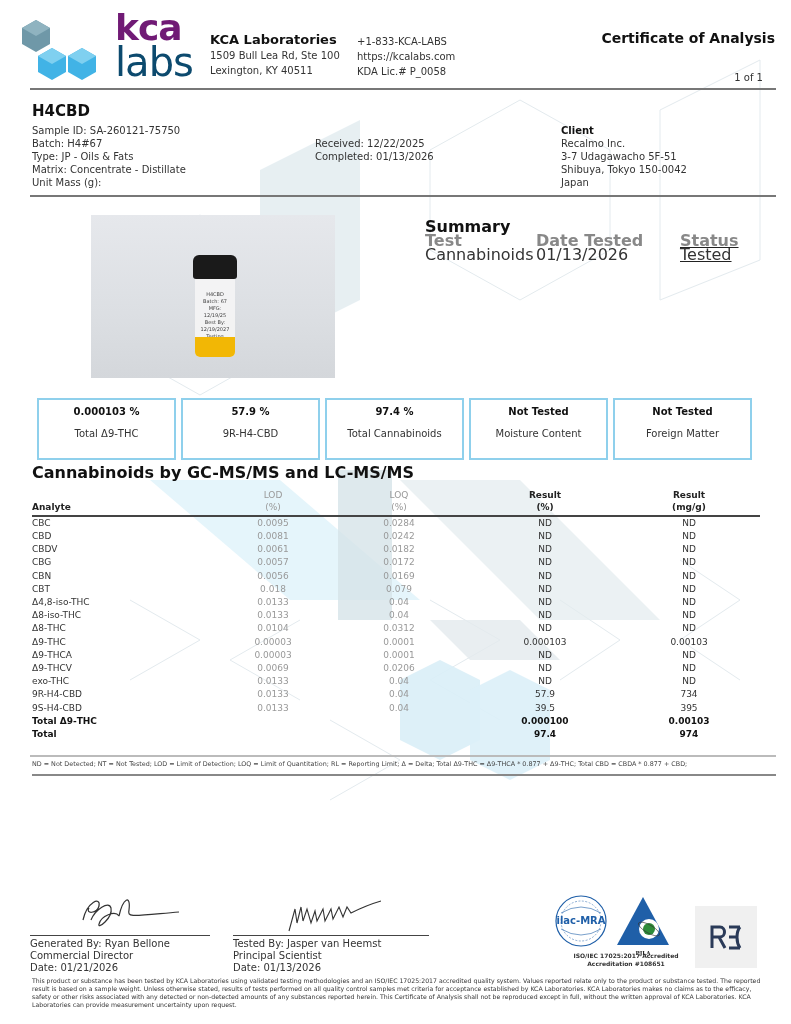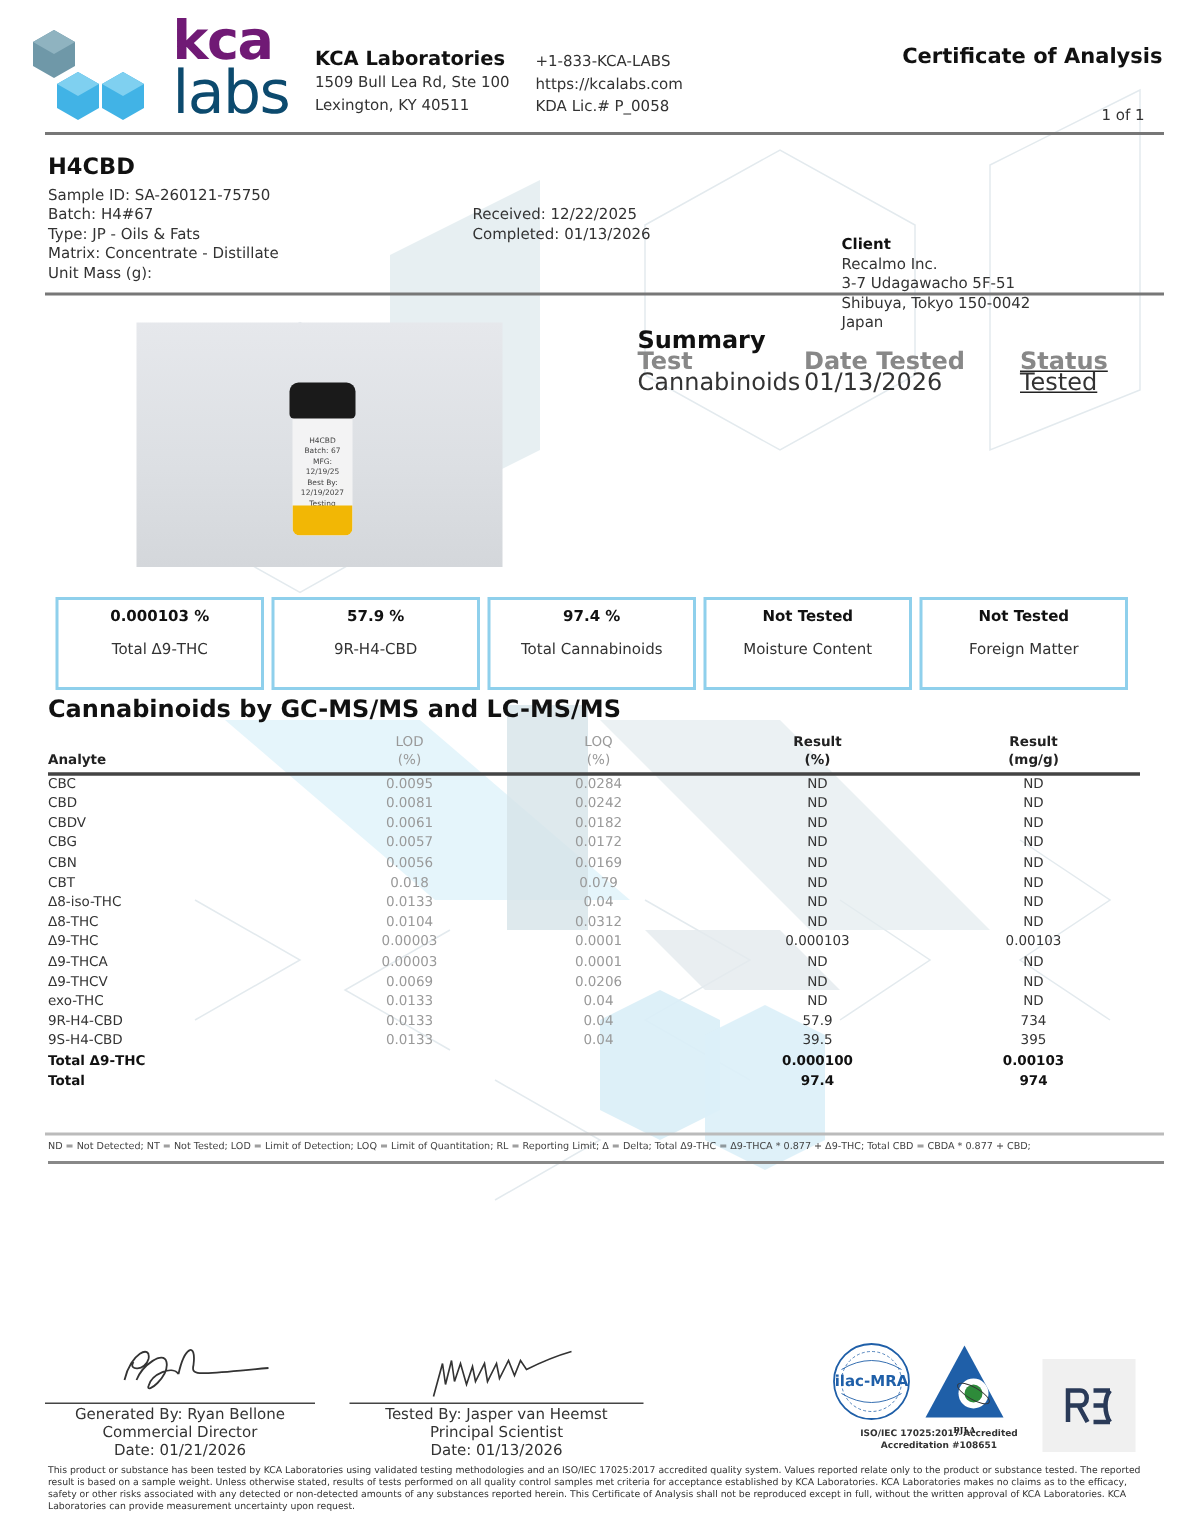--- a/index.html
+++ b/index.html
@@ -20,21 +20,21 @@
   .lab-name { font-size: 13px; font-weight: bold; color: #111; line-height: 16px; }
   .lab-contact { position: absolute; left: 357px; top: 34px; font-size: 10px; line-height: 15px; color: #333; }
   .coa-title { position: absolute; right: 16px; top: 30px; font-size: 14px; font-weight: bold; color: #111; }
   .page-count { position: absolute; right: 28px; top: 72px; font-size: 10px; color: #333; }
   .rule { position: absolute; left: 30px; width: 746px; height: 2px; background: #777; }
 
   
   .sample-name { position: absolute; left: 32px; top: 102px; font-size: 15px; font-weight: bold; color: #111; }
   .sample-meta { position: absolute; left: 32px; top: 124px; font-size: 10px; line-height: 13px; color: #333; }
   .dates-meta { position: absolute; left: 315px; top: 137px; font-size: 10px; line-height: 13px; color: #333; }
-  .client-meta { position: absolute; left: 561px; top: 124px; font-size: 10px; line-height: 13px; color: #333; margin-top: 33px; }
+  .client-meta { position: absolute; left: 561px; top: 124px; font-size: 10px; line-height: 13px; color: #333; }
   .client-meta .h { font-weight: bold; color: #111; }
 
   
   .photo { position: absolute; left: 91px; top: 215px; width: 244px; height: 163px; background: linear-gradient(180deg, #e6e8ec 0%, #dcdfe3 60%, #d4d7db 100%); overflow: hidden; }
   .vial { position: absolute; left: 102px; top: 40px; width: 44px; height: 104px; }
   .vial-cap { position: absolute; left: 0; top: 0; width: 44px; height: 24px; background: #1a1a1a; border-radius: 6px 6px 3px 3px; }
   .vial-body { position: absolute; left: 2px; top: 22px; width: 40px; height: 80px; background: rgba(245,245,245,0.9); border-radius: 2px 2px 5px 5px; overflow: hidden; }
   .vial-oil { position: absolute; left: 0; bottom: 0; width: 40px; height: 20px; background: #f2b705; }
   .vial-label { position: absolute; left: 3px; top: 14px; width: 34px; font-size: 5px; line-height: 7px; color: #444; text-align: center; }
 
@@ -61,21 +61,21 @@
   .results tr.bold td { font-weight: bold; color: #111; }
   .c-analyte { width: 188px; text-align: left; }
   .c-lod { width: 106px; text-align: center; }
   .c-loq { width: 146px; text-align: center; }
   .c-pct { width: 146px; text-align: center; }
   .c-mg { width: 142px; text-align: center; }
   .legend-note { position: absolute; left: 32px; top: 760px; width: 744px; font-size: 6.4px; color: #444; padding-bottom: 6px; border-top: 2px solid #777; border-bottom: 2px solid #888; padding-top: 2px; }
   .legend-note { border-top: none; top: 758px; }
 
   
-  .sig { position: absolute; top: 935px; width: 180px; text-align: center; font-size: 10px; line-height: 12px; color: #333; border-top: 1.5px solid #444; padding-top: 2px; }
+  .sig { position: absolute; top: 935px; width: 180px; font-size: 10px; line-height: 12px; color: #333; border-top: 1.5px solid #444; padding-top: 2px; }
   .sig-img { position: absolute; }
   .accr { position: absolute; left: 553px; top: 893px; width: 140px; height: 80px; }
   .accr-text { position: absolute; left: 556px; top: 952px; width: 140px; font-size: 6px; line-height: 8px; font-weight: bold; text-align: center; color: #333; }
   .client-logo { position: absolute; left: 695px; top: 906px; width: 62px; height: 62px; background: #f0f0f0; display: flex; align-items: center; justify-content: center; }
   .disclaimer { position: absolute; left: 32px; top: 977px; width: 730px; font-size: 6.2px; line-height: 8px; color: #333; }
 </style>
 </head>
 <body>
 
 <div class="page">
@@ -264,20 +264,27 @@
             <td class="c-mg">ND</td>
           </tr>
         <tr>
             <td class="c-analyte">CBT</td>
             <td class="c-lod lim">0.018</td>
             <td class="c-loq lim">0.079</td>
             <td class="c-pct">ND</td>
             <td class="c-mg">ND</td>
           </tr>
         <tr>
+            <td class="c-analyte">Δ4,8-iso-THC</td>
+            <td class="c-lod lim">0.0133</td>
+            <td class="c-loq lim">0.04</td>
+            <td class="c-pct">ND</td>
+            <td class="c-mg">ND</td>
+          </tr>
+        <tr>
             <td class="c-analyte">Δ8-iso-THC</td>
             <td class="c-lod lim">0.0133</td>
             <td class="c-loq lim">0.04</td>
             <td class="c-pct">ND</td>
             <td class="c-mg">ND</td>
           </tr>
         <tr>
             <td class="c-analyte">Δ8-THC</td>
             <td class="c-lod lim">0.0104</td>
             <td class="c-loq lim">0.0312</td>

